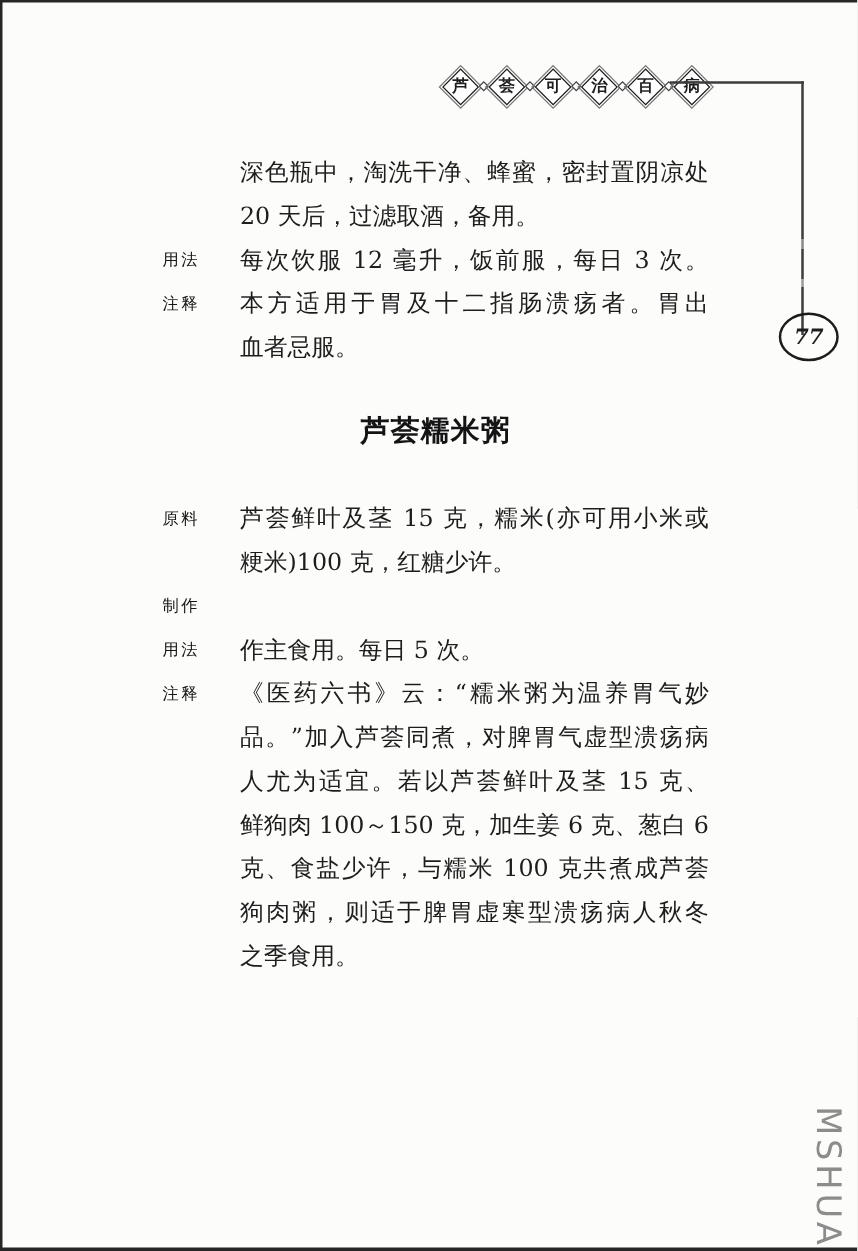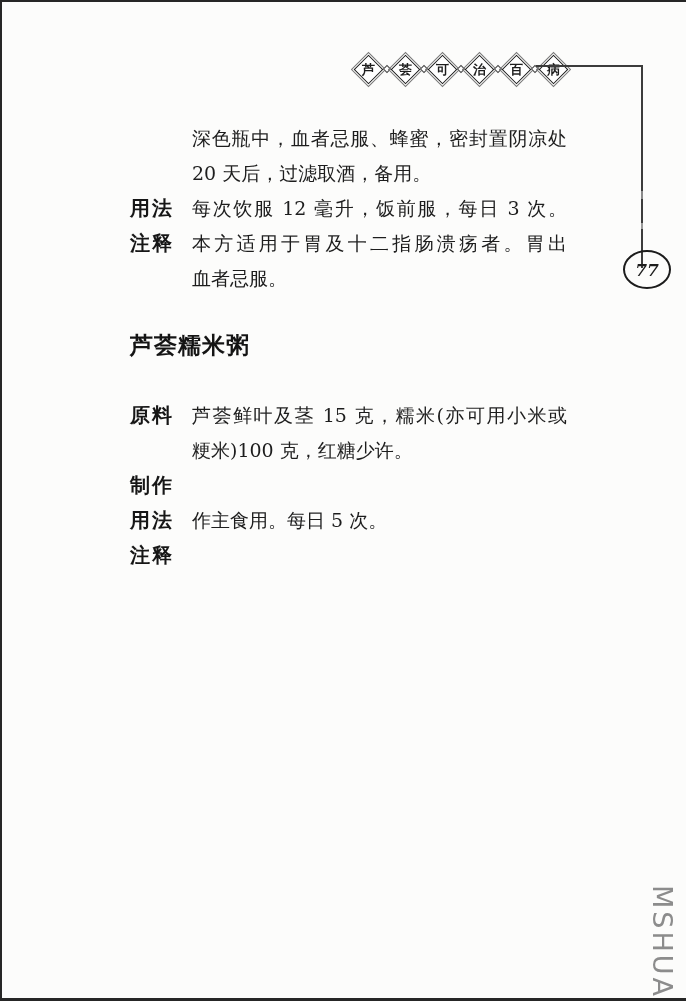--- a/index.html
+++ b/index.html
@@ -33,28 +33,28 @@
     position:absolute; left:623px; top:250px; width:44px; height:35px;
     border:2px solid #1c1c1c; border-radius:50%;
     display:flex; align-items:center; justify-content:center;
     font-size:17px; font-weight:bold; font-style:italic;
   }
 
   
   .content { position:absolute; left:130px; top:121px; width:437px; }
   .entry { display:flex; }
   .entry-label {
-    width:62px; flex:0 0 62px; font-weight:bold; font-size:20px;
+    width:62px; flex:0 0 62px; font-weight:normal; font-size:13px;
     line-height:35px; letter-spacing:2px; color:#161616;
   }
   .entry-lines { width:375px; }
   .line { font-size:19px; line-height:35px; color:#1d1d1d; }
   .line.fill { text-align:justify; text-align-last:justify; text-justify:inter-ideograph; }
   .sec-title {
-    font-size:23px; font-weight:bold; 
+    font-size:23px; font-weight:bold; text-align:center;
     line-height:38px; letter-spacing:1px; margin:30px 0 34px 0; color:#141414;
   }
 
   .watermark {
     position:absolute; left:604px; top:927px; width:115px; height:30px;
     transform:rotate(90deg); color:#8c8c8c;
     font-family:"DejaVu Sans","Liberation Sans",sans-serif;
     font-size:27px; letter-spacing:3px; line-height:30px; text-align:center;
   }
 </style>
@@ -95,21 +95,21 @@
   <div class="v-rule"></div>
 
   <div class="page-oval">
     <span>77</span>
   </div>
 
   <div class="content" id="content">
       <div class="entry">
         <div class="entry-label"></div>
         <div class="entry-lines">
-          <div class="line fill">深色瓶中，血者忌服、蜂蜜，密封置阴凉处</div>
+          <div class="line fill">深色瓶中，淘洗干净、蜂蜜，密封置阴凉处</div>
           <div class="line">20 天后，过滤取酒，备用。</div>
         </div>
       </div>
       <div class="entry">
         <div class="entry-label">用法</div>
         <div class="entry-lines">
           <div class="line fill">每次饮服 12 毫升，饭前服，每日 3 次。</div>
         </div>
       </div>
       <div class="entry">
@@ -131,17 +131,26 @@
         <div class="entry-label">制作</div>
       </div>
       <div class="entry">
         <div class="entry-label">用法</div>
         <div class="entry-lines">
           <div class="line">作主食用。每日 5 次。</div>
         </div>
       </div>
       <div class="entry">
         <div class="entry-label">注释</div>
+        <div class="entry-lines">
+          <div class="line fill">《医药六书》云：“糯米粥为温养胃气妙</div>
+          <div class="line fill">品。”加入芦荟同煮，对脾胃气虚型溃疡病</div>
+          <div class="line fill">人尤为适宜。若以芦荟鲜叶及茎 15 克、</div>
+          <div class="line fill">鲜狗肉 100～150 克，加生姜 6 克、葱白 6</div>
+          <div class="line fill">克、食盐少许，与糯米 100 克共煮成芦荟</div>
+          <div class="line fill">狗肉粥，则适于脾胃虚寒型溃疡病人秋冬</div>
+          <div class="line">之季食用。</div>
+        </div>
       </div>
     </div>
 
   <div class="watermark">MSHUA</div>
 </div>
 
 </body></html>

